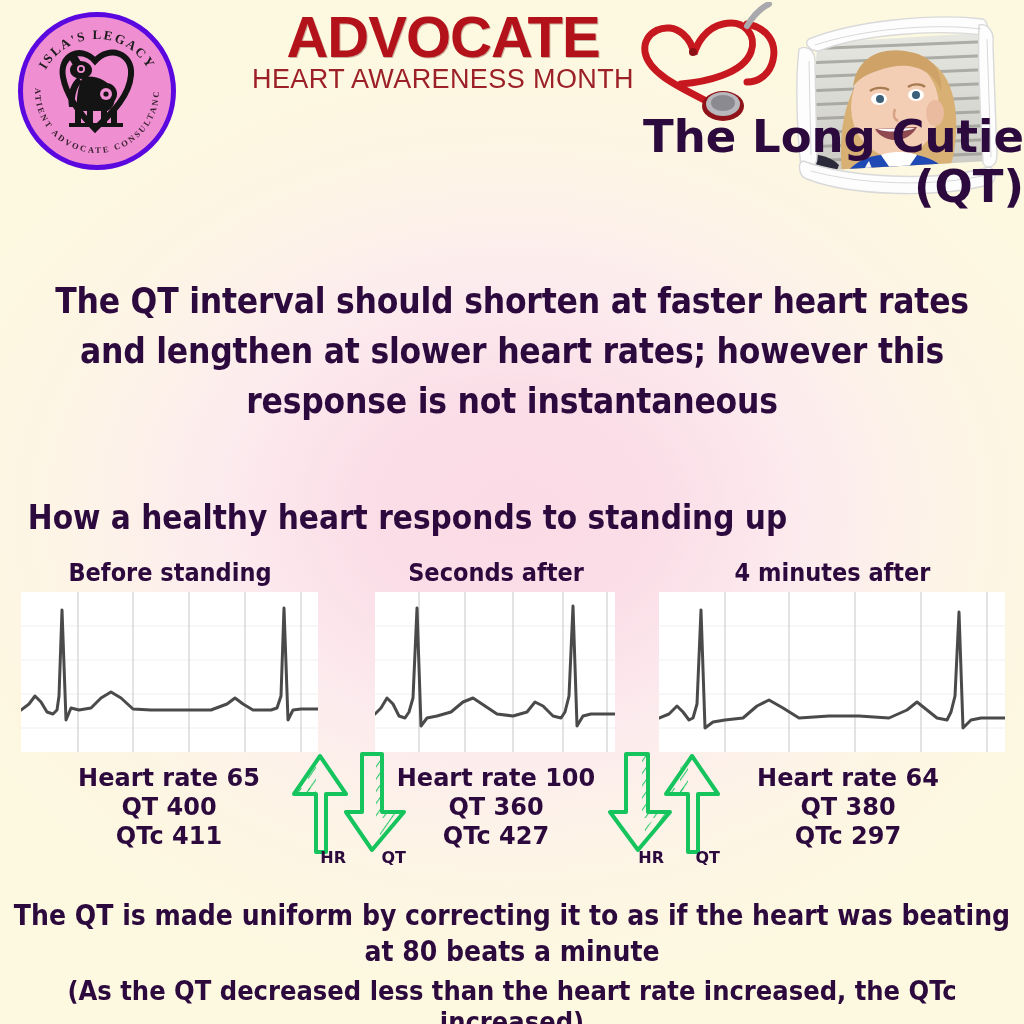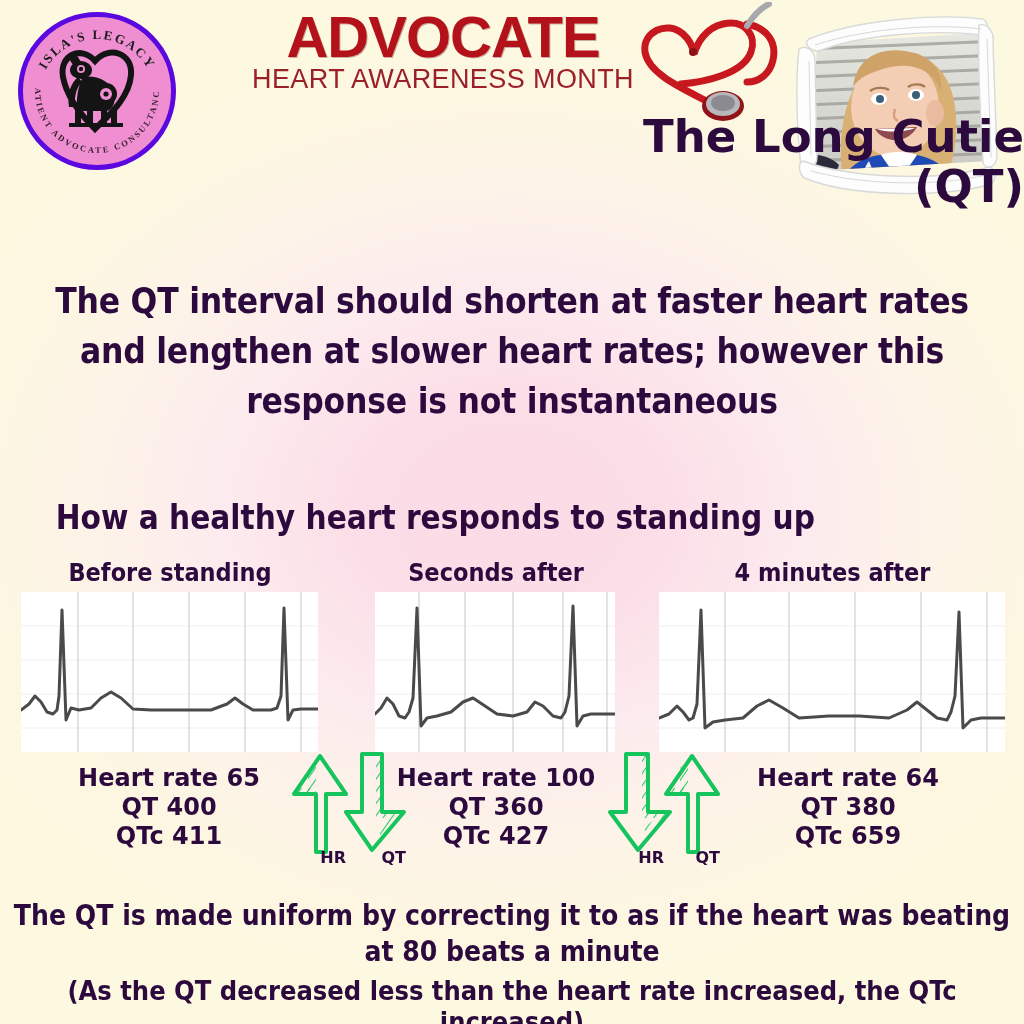--- a/index.html
+++ b/index.html
@@ -125,21 +125,21 @@
     color: #2d0a3e;
     letter-spacing: -0.2px;
   }
 
   
   #section-head {
     position: absolute;
     left: 0;
     top: 498px;
     width: 815px;
-    text-align: right;
+    text-align: center;
     font-family: "Liberation Sans Narrow", "DejaVu Sans Condensed", "Liberation Sans", sans-serif;
     font-weight: bold;
     font-size: 33px;
     color: #2d0a3e;
   }
 
   
   .panel-label {
     position: absolute;
     font-family: "Liberation Sans Narrow", "DejaVu Sans Condensed", "Liberation Sans", sans-serif;
@@ -409,21 +409,21 @@
         <line x1="0" y1="102" x2="346" y2="102"></line>
         <line x1="0" y1="136" x2="346" y2="136"></line>
       </g>
       <path d="M0,126 L10,122 L18,114 L24,120 L30,128 L34,126 L38,112 L42,18 L46,136 L54,130 L66,128
                L84,126 L98,114 L110,108 L124,116 L140,126 L170,124 L200,124 L230,126 L248,118 L258,110
                L268,118 L278,126 L288,128 L292,120 L296,104 L300,20 L304,136 L312,128 L322,126 L346,126" fill="none" stroke="#4a4a4a" stroke-width="3" stroke-linejoin="round" stroke-linecap="round"></path>
     </svg>
   </div>
   <div class="vitals" style="left:700px; top:764px; width:296px;">Heart rate 64
 QT 380
-QTc 659</div>
+QTc 297</div>
 
   <div class="arrow-group" style="left:286px; top:748px; width:128px; height:108px;">
     <svg width="128" height="108" viewBox="0 0 128 108">
       <defs>
         <pattern id="hatchA" width="7" height="7" patternTransform="rotate(35)" patternUnits="userSpaceOnUse">
           <line x1="0" y1="0" x2="0" y2="7" stroke="#16c45e" stroke-width="2.2"></line>
         </pattern>
       </defs>
 
       <g>

